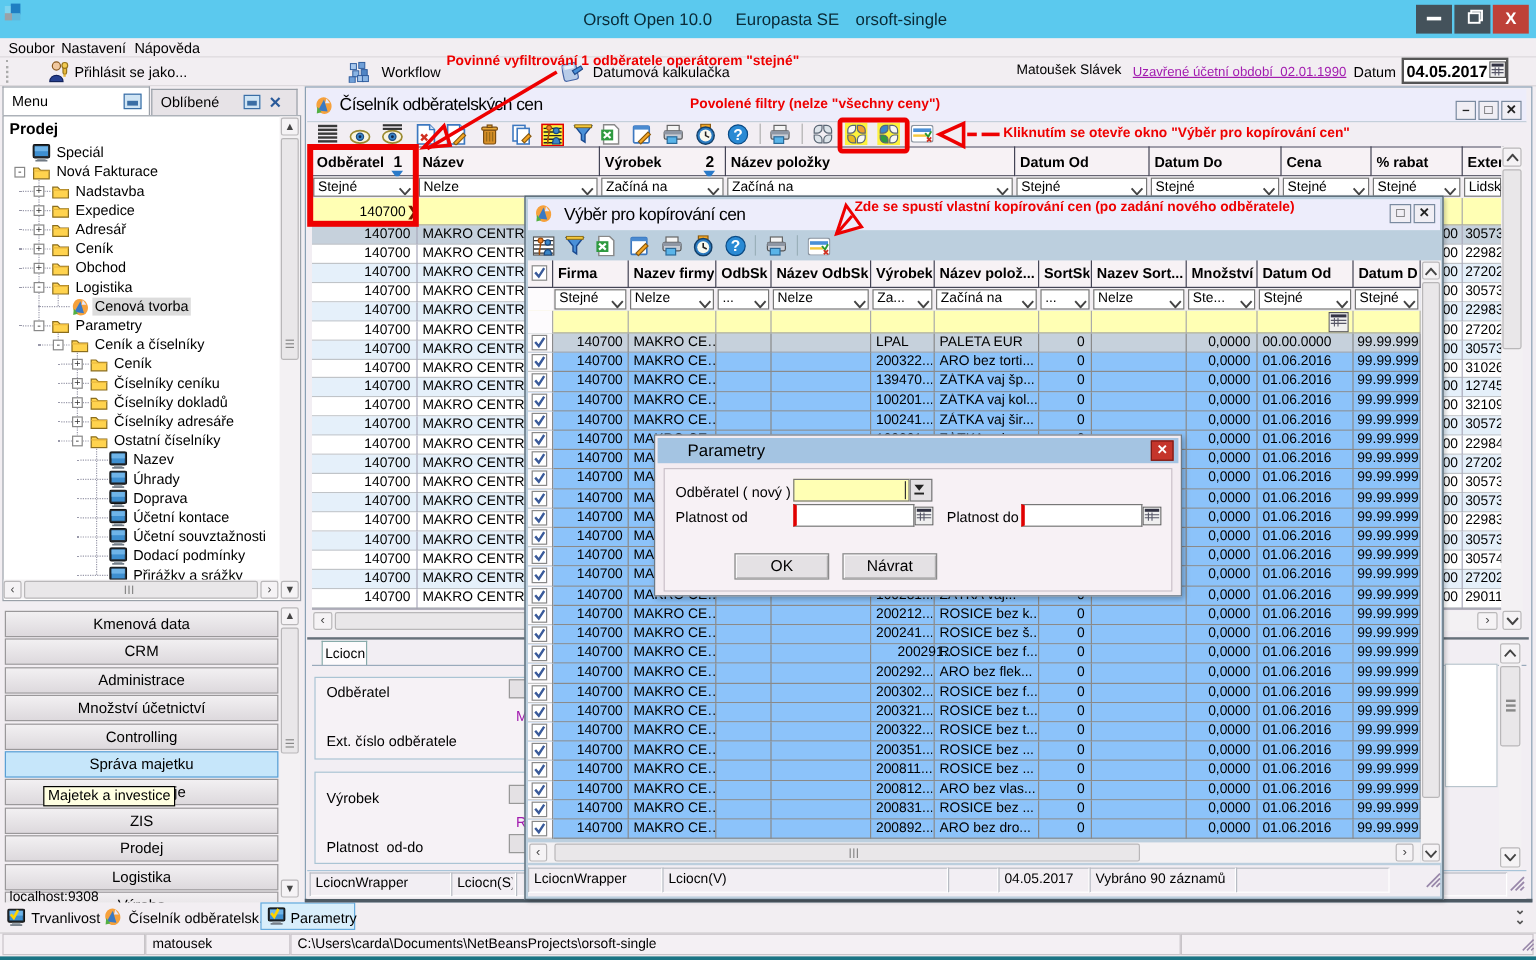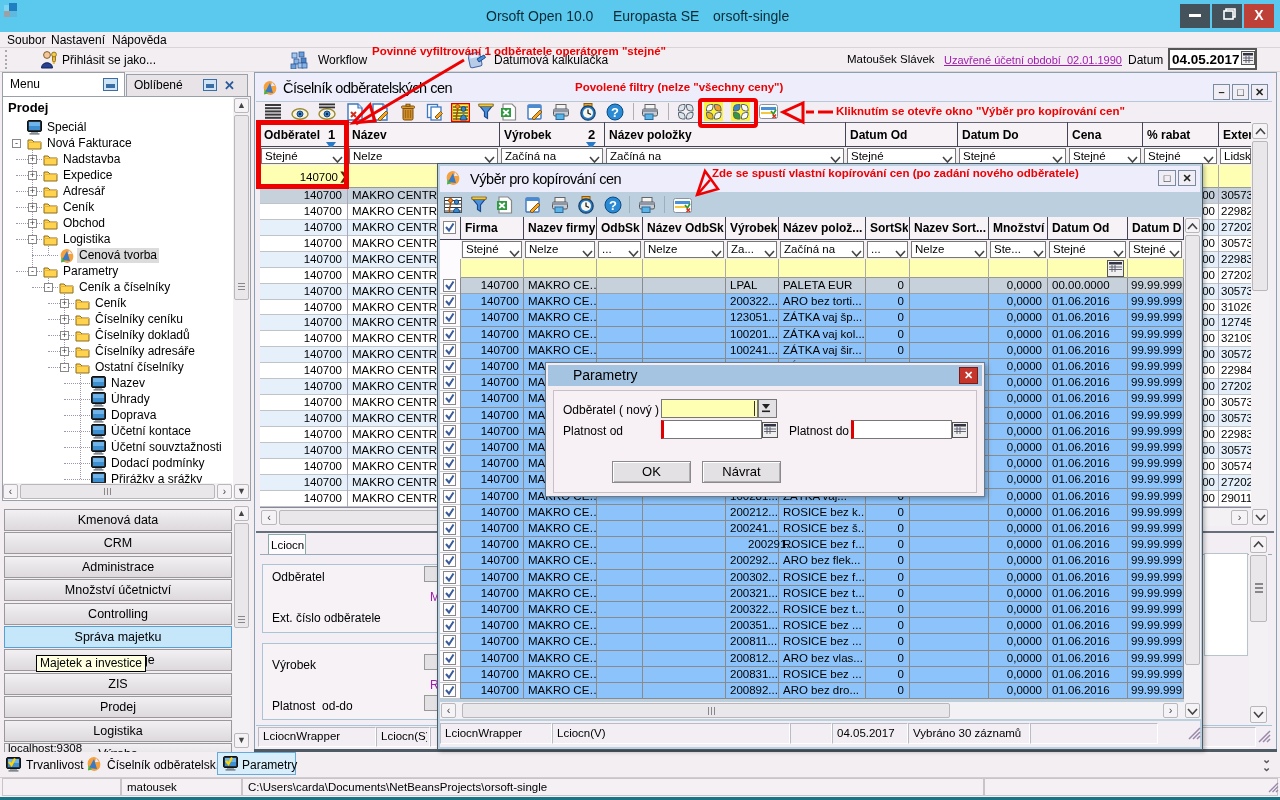--- a/index.html
+++ b/index.html
@@ -1092,21 +1092,21 @@
 <div class="" style="left:909px;top:310.4px;width:1px;height:16.2px;z-index:40;background:#8a8a8a;"></div>
 <div class="" style="left:988px;top:310.4px;width:1px;height:16.2px;z-index:40;background:#8a8a8a;"></div>
 <div class="" style="left:1047px;top:310.4px;width:1px;height:16.2px;z-index:40;background:#8a8a8a;"></div>
 <div class="" style="left:1127px;top:310.4px;width:1px;height:16.2px;z-index:40;background:#8a8a8a;"></div>
 <div class="" style="left:1183px;top:310.4px;width:1px;height:16.2px;z-index:40;background:#8a8a8a;"></div>
 <div class="" style="left:443px;top:311.4px;width:13px;height:13px;z-index:40;background:#fff;border:1px solid #888;"><svg width="11" height="11">
       <path d="M2 5 L5 8.5 L9.5 1.5" stroke="#3a5a9a" stroke-width="2" fill="none"></path>
     </svg></div>
 <div class="cell" style="left:463px;top:311.4px;width:56px;height:14px;z-index:40;text-align:right;">140700</div>
 <div class="cell" style="left:528px;top:311.4px;width:68px;height:14px;z-index:40;">MAKRO CE…</div>
-<div class="cell" style="left:730px;top:311.4px;width:47px;height:14px;z-index:40;">123051...</div>
+<div class="cell" style="left:730px;top:311.4px;width:47px;height:14px;z-index:40;">139470...</div>
 <div class="cell" style="left:783px;top:311.4px;width:81px;height:14px;z-index:40;">ZÁTKA vaj šp...</div>
 <div class="cell" style="left:866px;top:311.4px;width:38px;height:14px;z-index:40;text-align:right;">0</div>
 <div class="cell" style="left:989px;top:311.4px;width:53px;height:14px;z-index:40;text-align:right;">0,0000</div>
 <div class="cell" style="left:1052px;top:311.4px;width:74px;height:14px;z-index:40;">01.06.2016</div>
 <div class="cell" style="left:1131px;top:311.4px;width:52px;height:14px;z-index:40;">99.99.999</div>
 <div class="" style="left:440px;top:326.59999999999997px;width:744px;height:16.2px;z-index:40;background:#8cc3fa;border-bottom:1px solid #8a8a8a;"></div>
 <div class="" style="left:440px;top:326.59999999999997px;width:21px;height:16.2px;z-index:40;background:#fdfbfd;border-bottom:1px solid #c8c8c8;"></div>
 <div class="" style="left:460px;top:326.59999999999997px;width:1px;height:16.2px;z-index:40;background:#8a8a8a;"></div>
 <div class="" style="left:523px;top:326.59999999999997px;width:1px;height:16.2px;z-index:40;background:#8a8a8a;"></div>
 <div class="" style="left:596px;top:326.59999999999997px;width:1px;height:16.2px;z-index:40;background:#8a8a8a;"></div>
@@ -1698,21 +1698,21 @@
 <div class="" style="left:440px;top:721px;width:760px;height:26px;z-index:40;background:#f2eef3;"></div>
 <div class="" style="left:440px;top:723px;width:112px;height:21px;z-index:40;border:1px solid #b8bcc4;border-right-color:#fff;border-bottom-color:#fff;"></div>
 <div class="cell" style="left:445px;top:727px;width:104px;height:15px;z-index:40;">LciocnWrapper</div>
 <div class="" style="left:552px;top:723px;width:238px;height:21px;z-index:40;border:1px solid #b8bcc4;border-right-color:#fff;border-bottom-color:#fff;"></div>
 <div class="cell" style="left:557px;top:727px;width:230px;height:15px;z-index:40;">Lciocn(V)</div>
 <div class="" style="left:790px;top:723px;width:42px;height:21px;z-index:40;border:1px solid #b8bcc4;border-right-color:#fff;border-bottom-color:#fff;"></div>
 <div class="cell" style="left:795px;top:727px;width:34px;height:15px;z-index:40;"></div>
 <div class="" style="left:832px;top:723px;width:76px;height:21px;z-index:40;border:1px solid #b8bcc4;border-right-color:#fff;border-bottom-color:#fff;"></div>
 <div class="cell" style="left:837px;top:727px;width:68px;height:15px;z-index:40;">04.05.2017</div>
 <div class="" style="left:908px;top:723px;width:122px;height:21px;z-index:40;border:1px solid #b8bcc4;border-right-color:#fff;border-bottom-color:#fff;"></div>
-<div class="cell" style="left:913px;top:727px;width:114px;height:15px;z-index:40;">Vybráno 30 záznamů</div>
+<div class="cell" style="left:913px;top:727px;width:114px;height:15px;z-index:40;">Vybráno 90 záznamů</div>
 <div class="" style="left:1030px;top:723px;width:128px;height:21px;z-index:40;border:1px solid #b8bcc4;border-right-color:#fff;border-bottom-color:#fff;"></div>
 <div class="cell" style="left:1035px;top:727px;width:120px;height:15px;z-index:40;"></div>
 <div class="" style="left:1188px;top:727px;width:13px;height:13px;z-index:40;"><svg width="13" height="13">
       <path d="M12 1 L1 12 M12 5 L5 12 M12 9 L9 12" stroke="#98a" stroke-width="1.5"></path>
     </svg></div>
 <div class="" style="left:545px;top:362px;width:440px;height:135px;z-index:50;background:#f3ecf1;border:1px solid #6a7a88;box-shadow:2px 2px 5px rgba(0,0,0,0.3);"></div>
 <div class="" style="left:548px;top:365px;width:434px;height:21px;z-index:50;background:#a4c4e2;"></div>
 <div class="" style="left:573px;top:367px;width:150px;height:17px;z-index:50;font-size:14px;">Parametry</div>
 <div class="" style="left:959px;top:367px;width:19px;height:17px;z-index:50;background:#c5352b;border:1px solid #7a1a14;color:#fff;text-align:center;line-height:15px;font-size:11px;font-weight:bold;">✕</div>
 <div class="" style="left:553px;top:390px;width:424px;height:103px;z-index:50;background:#f7f1f5;border:1px solid #c8c0c8;"></div>

